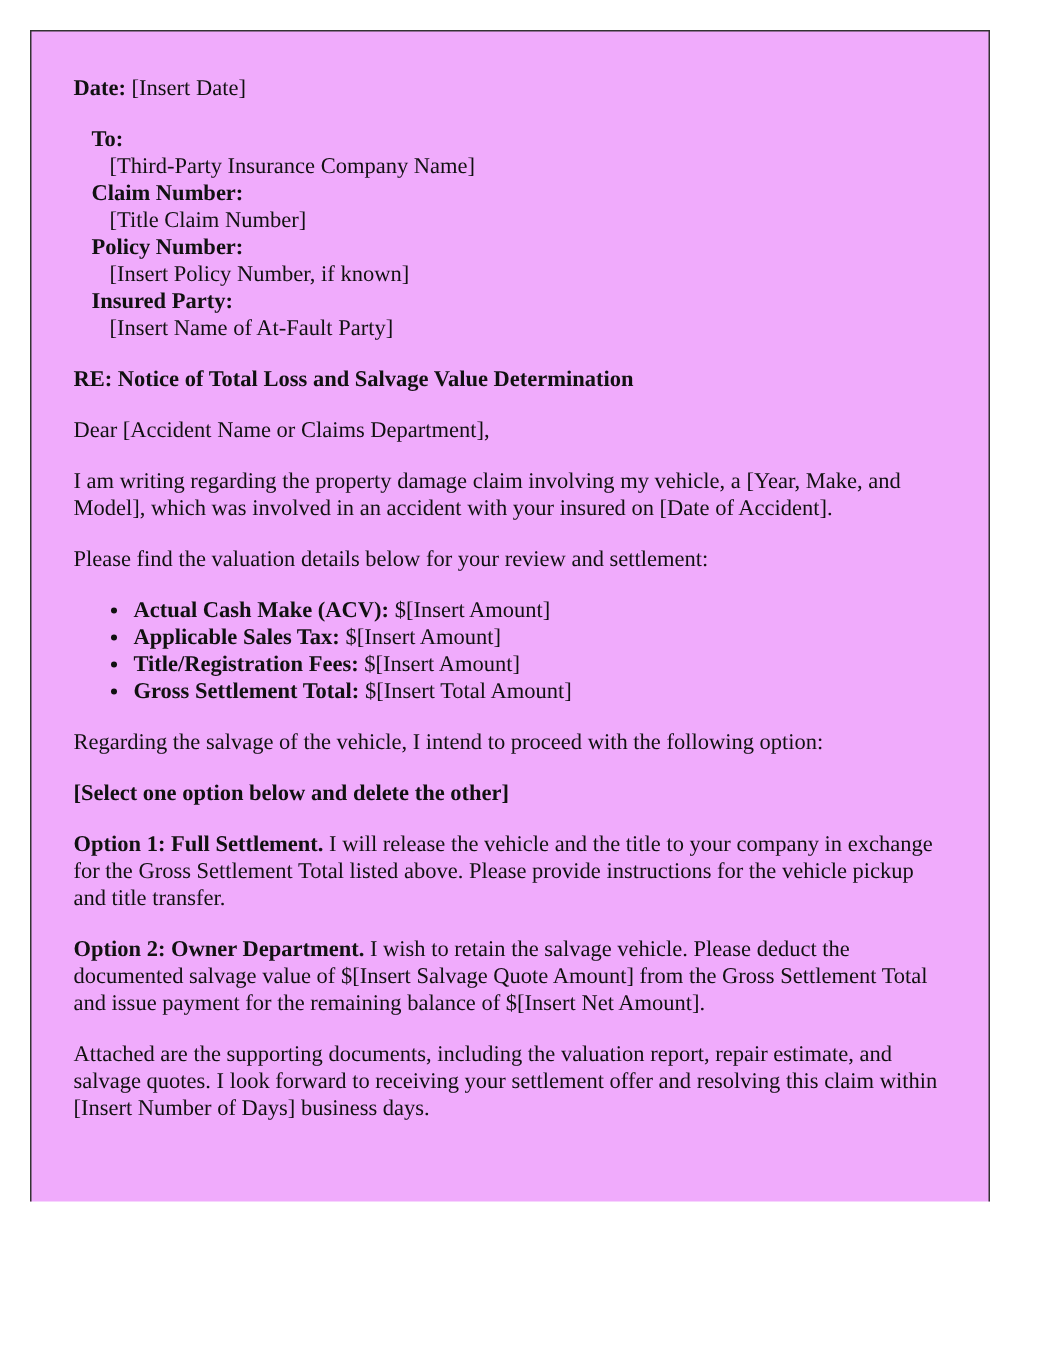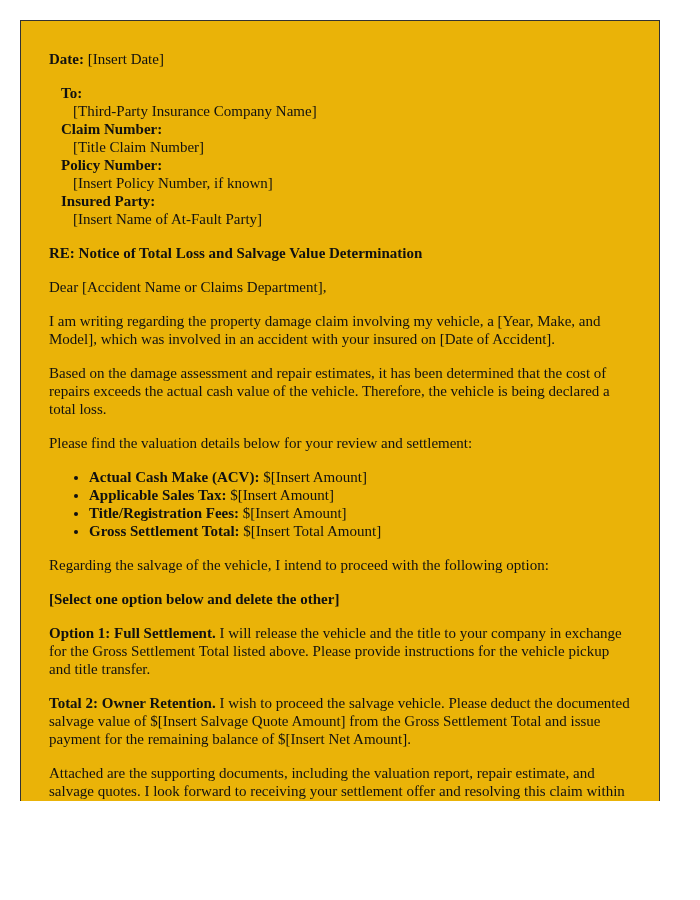--- a/index.html
+++ b/index.html
@@ -19,21 +19,21 @@
       position: absolute;
       left: 20px;
       top: 20px;
       width: 640px;
       height: 781px;
       border-left: 1px solid #333;
       border-right: 1px solid #333;
       border-top: 1px solid #333;
       box-sizing: border-box;
       overflow: hidden;
-      background: #eab308;
+      background: #f0abfc;
     }
     .content {
       position: absolute;
       left: 28px;
       top: 29px;
       width: 585px;
       font-size: 15px;
       line-height: 18px;
     }
     p {
@@ -82,21 +82,20 @@
     </p>
 
     <p>
       <b>RE: Notice of Total Loss and Salvage Value Determination</b>
     </p>
 
     <p>Dear [Accident Name or Claims Department],</p>
 
     <p>I am writing regarding the property damage claim involving my vehicle, a [Year, Make, and Model], which was involved in an accident with your insured on [Date of Accident].</p>
 
-    <p>Based on the damage assessment and repair estimates, it has been determined that the cost of repairs exceeds the actual cash value of the vehicle. Therefore, the vehicle is being declared a total loss.</p>
 
     <p>Please find the valuation details below for your review and settlement:</p>
 
     <ul>
       <li>
         <b>Actual Cash Make (ACV):</b>
         <span>$[Insert Amount]</span>
       </li>
       <li>
         <b>Applicable Sales Tax:</b>
@@ -117,20 +116,20 @@
     <p>
       <b>[Select one option below and delete the other]</b>
     </p>
 
     <p>
       <b>Option 1: Full Settlement.</b>
       <span>I will release the vehicle and the title to your company in exchange for the Gross Settlement Total listed above. Please provide instructions for the vehicle pickup and title transfer.</span>
     </p>
 
     <p>
-      <b>Total 2: Owner Retention.</b>
-      <span>I wish to proceed the salvage vehicle. Please deduct the documented salvage value of $[Insert Salvage Quote Amount] from the Gross Settlement Total and issue payment for the remaining balance of $[Insert Net Amount].</span>
+      <b>Option 2: Owner Department.</b>
+      <span>I wish to retain the salvage vehicle. Please deduct the documented salvage value of $[Insert Salvage Quote Amount] from the Gross Settlement Total and issue payment for the remaining balance of $[Insert Net Amount].</span>
     </p>
 
     <p>Attached are the supporting documents, including the valuation report, repair estimate, and salvage quotes. I look forward to receiving your settlement offer and resolving this claim within [Insert Number of Days] business days.</p>
 
   </div>
 </div>
 
 </body></html>

